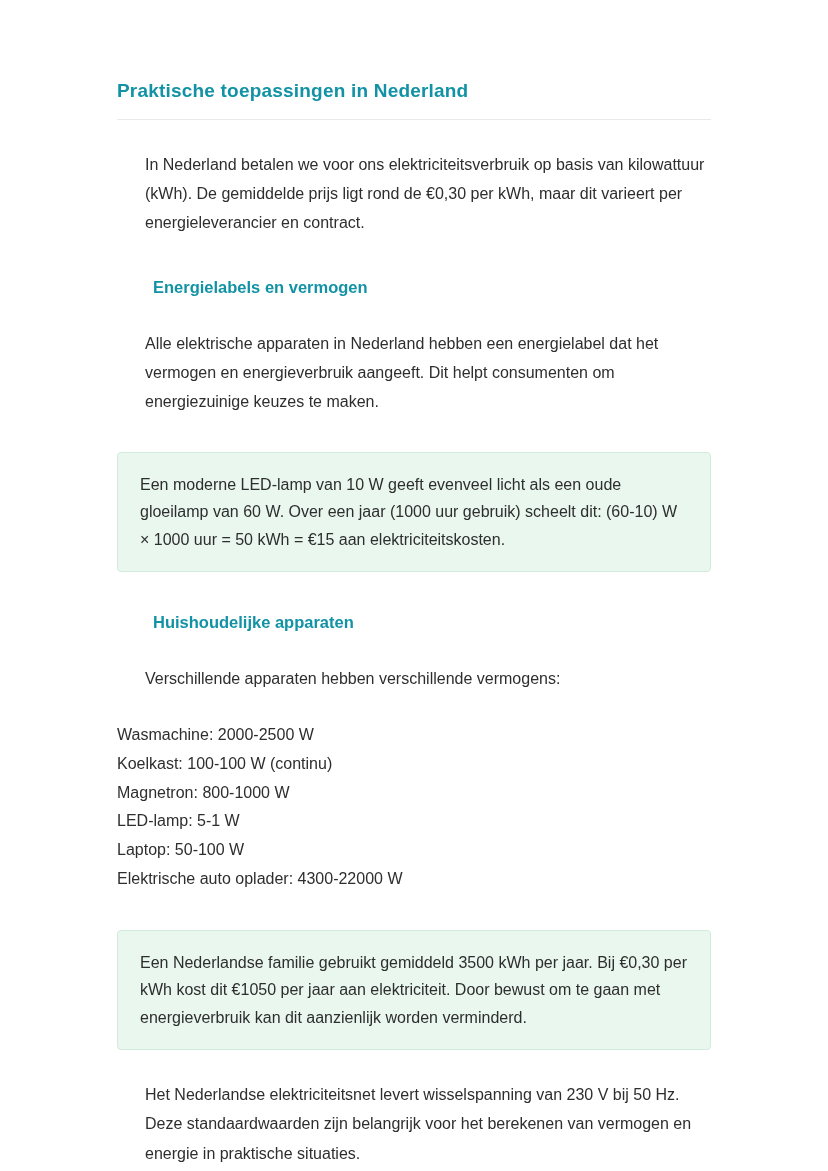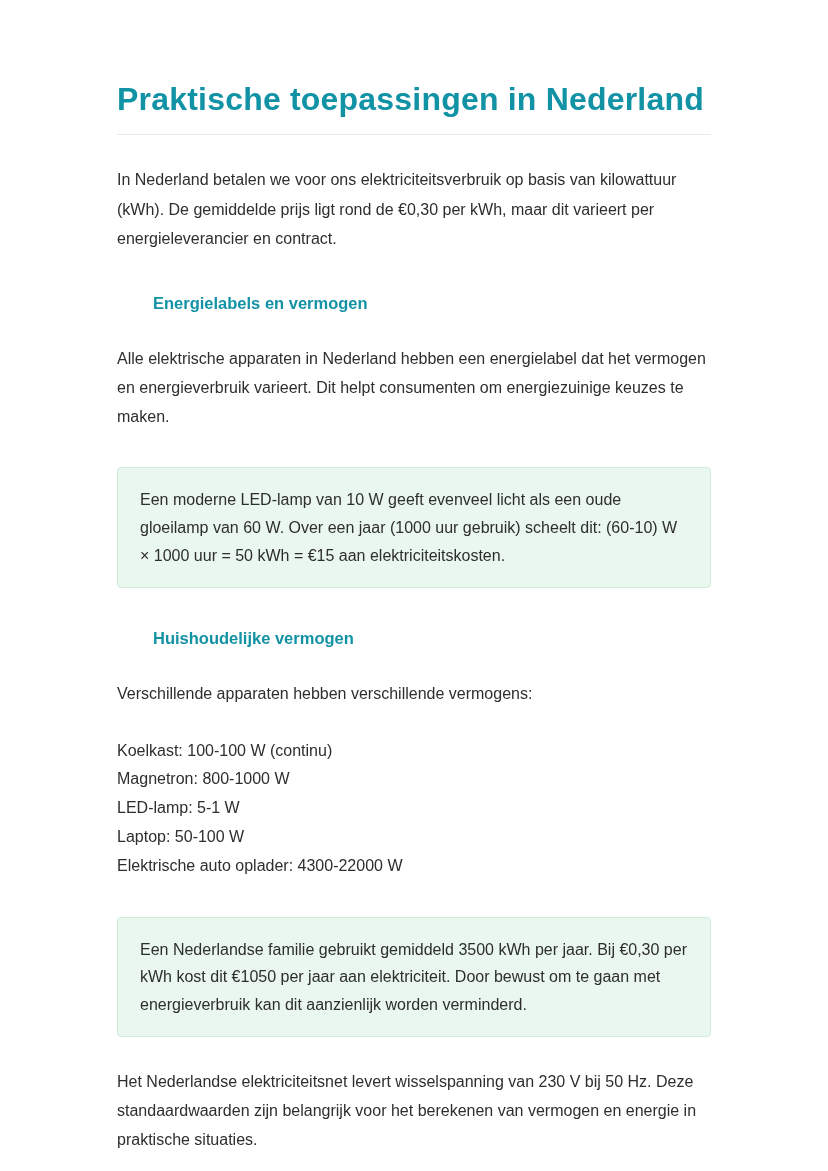--- a/index.html
+++ b/index.html
@@ -10,35 +10,36 @@
     margin: 0 auto;
     font-family: "Liberation Sans", sans-serif;
     color: #2e2e2e;
     -webkit-font-smoothing: antialiased;
   }
   .page {
     padding: 80px 117px 80px 117px;
   }
   h1.doc-title {
     color: #1292a5;
-    font-size: 32px;
+    font-size: 19px;
     font-weight: 700;
     letter-spacing: 0.2px;
     line-height: 1.2;
   }
   hr.title-rule {
     border: none;
     border-top: 1px solid #e9e9e9;
     margin: 16px 0 0 0;
   }
   p.body-paragraph {
     font-size: 16px;
     line-height: 1.82;
     margin-top: 30px;
     color: #2e2e2e;
+    margin-left: 28px;
   }
   h2.section-heading {
     color: #1292a5;
     font-size: 16.5px;
     font-weight: 700;
     margin-top: 40px;
     line-height: 1.3;
     margin-left: 36px;
   }
   .callout {
@@ -66,31 +67,32 @@
 <div class="page">
 
   <h1 class="doc-title">Praktische toepassingen in Nederland</h1>
 
   <hr class="title-rule">
 
   <p class="body-paragraph">In Nederland betalen we voor ons elektriciteitsverbruik op basis van kilowattuur (kWh). De gemiddelde prijs ligt rond de €0,30 per kWh, maar dit varieert per energieleverancier en contract.</p>
 
   <h2 class="section-heading">Energielabels en vermogen</h2>
 
-  <p class="body-paragraph">Alle elektrische apparaten in Nederland hebben een energielabel dat het vermogen en energieverbruik varieert. Dit helpt consumenten om energiezuinige keuzes te maken.</p>
+  <p class="body-paragraph">Alle elektrische apparaten in Nederland hebben een energielabel dat het vermogen en energieverbruik aangeeft. Dit helpt consumenten om energiezuinige keuzes te maken.</p>
 
   <div class="callout">
     <span>Een moderne LED-lamp van 10 W geeft evenveel licht als een oude gloeilamp van 60 W. Over een jaar (1000 uur gebruik) scheelt dit: (60-10) W × 1000 uur = 50 kWh = €15 aan elektriciteitskosten.</span>
   </div>
 
-  <h2 class="section-heading">Huishoudelijke vermogen</h2>
+  <h2 class="section-heading">Huishoudelijke apparaten</h2>
 
   <p class="body-paragraph">Verschillende apparaten hebben verschillende vermogens:</p>
 
   <div class="appliance-list">
+    <span class="appliance-item">Wasmachine: 2000-2500 W</span>
     <span class="appliance-item">Koelkast: 100-100 W (continu)</span>
     <span class="appliance-item">Magnetron: 800-1000 W</span>
     <span class="appliance-item">LED-lamp: 5-1 W</span>
     <span class="appliance-item">Laptop: 50-100 W</span>
     <span class="appliance-item">Elektrische auto oplader: 4300-22000 W</span>
   </div>
 
   <div class="callout">
     <span>Een Nederlandse familie gebruikt gemiddeld 3500 kWh per jaar. Bij €0,30 per kWh kost dit €1050 per jaar aan elektriciteit. Door bewust om te gaan met energieverbruik kan dit aanzienlijk worden verminderd.</span>
   </div>

